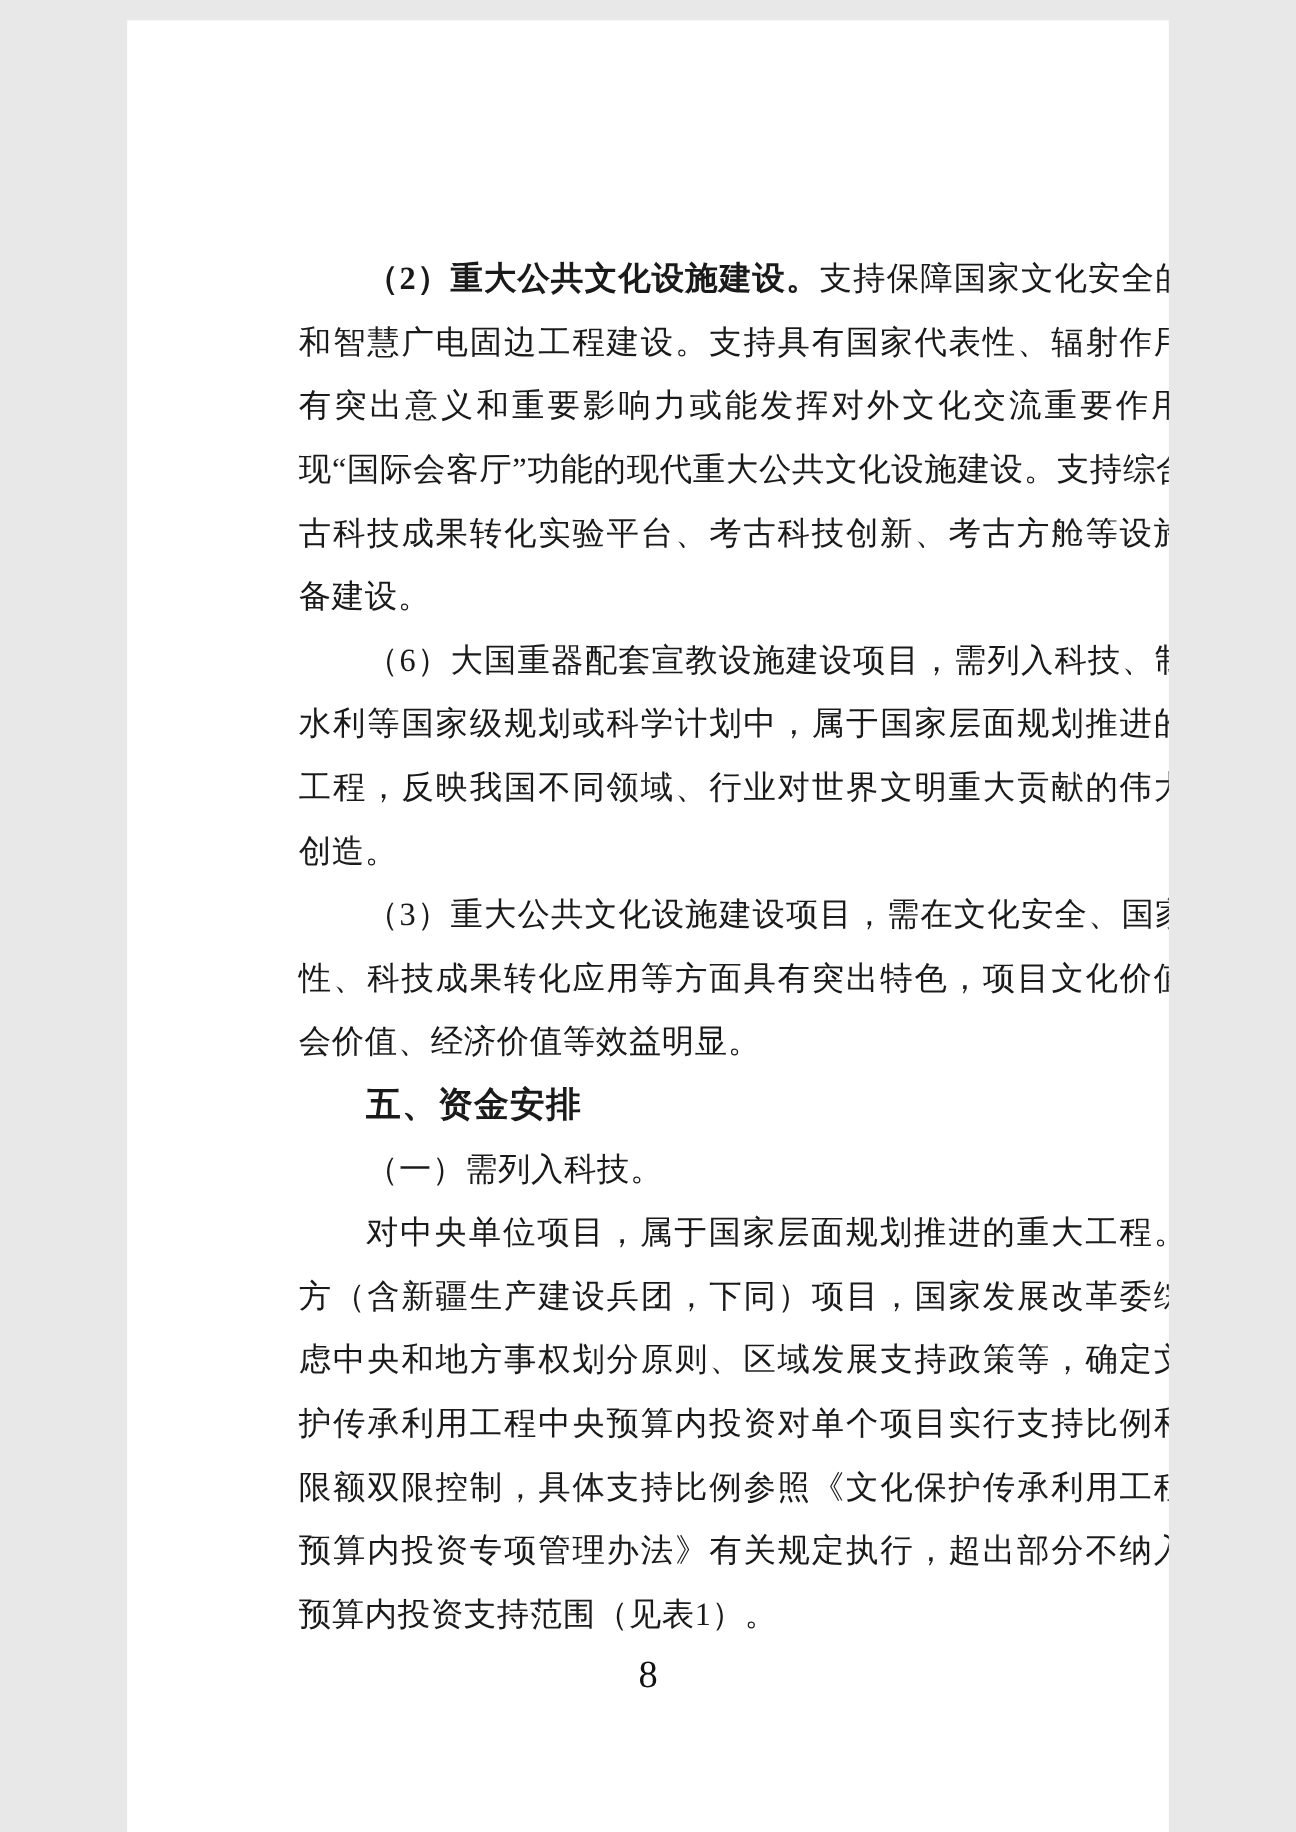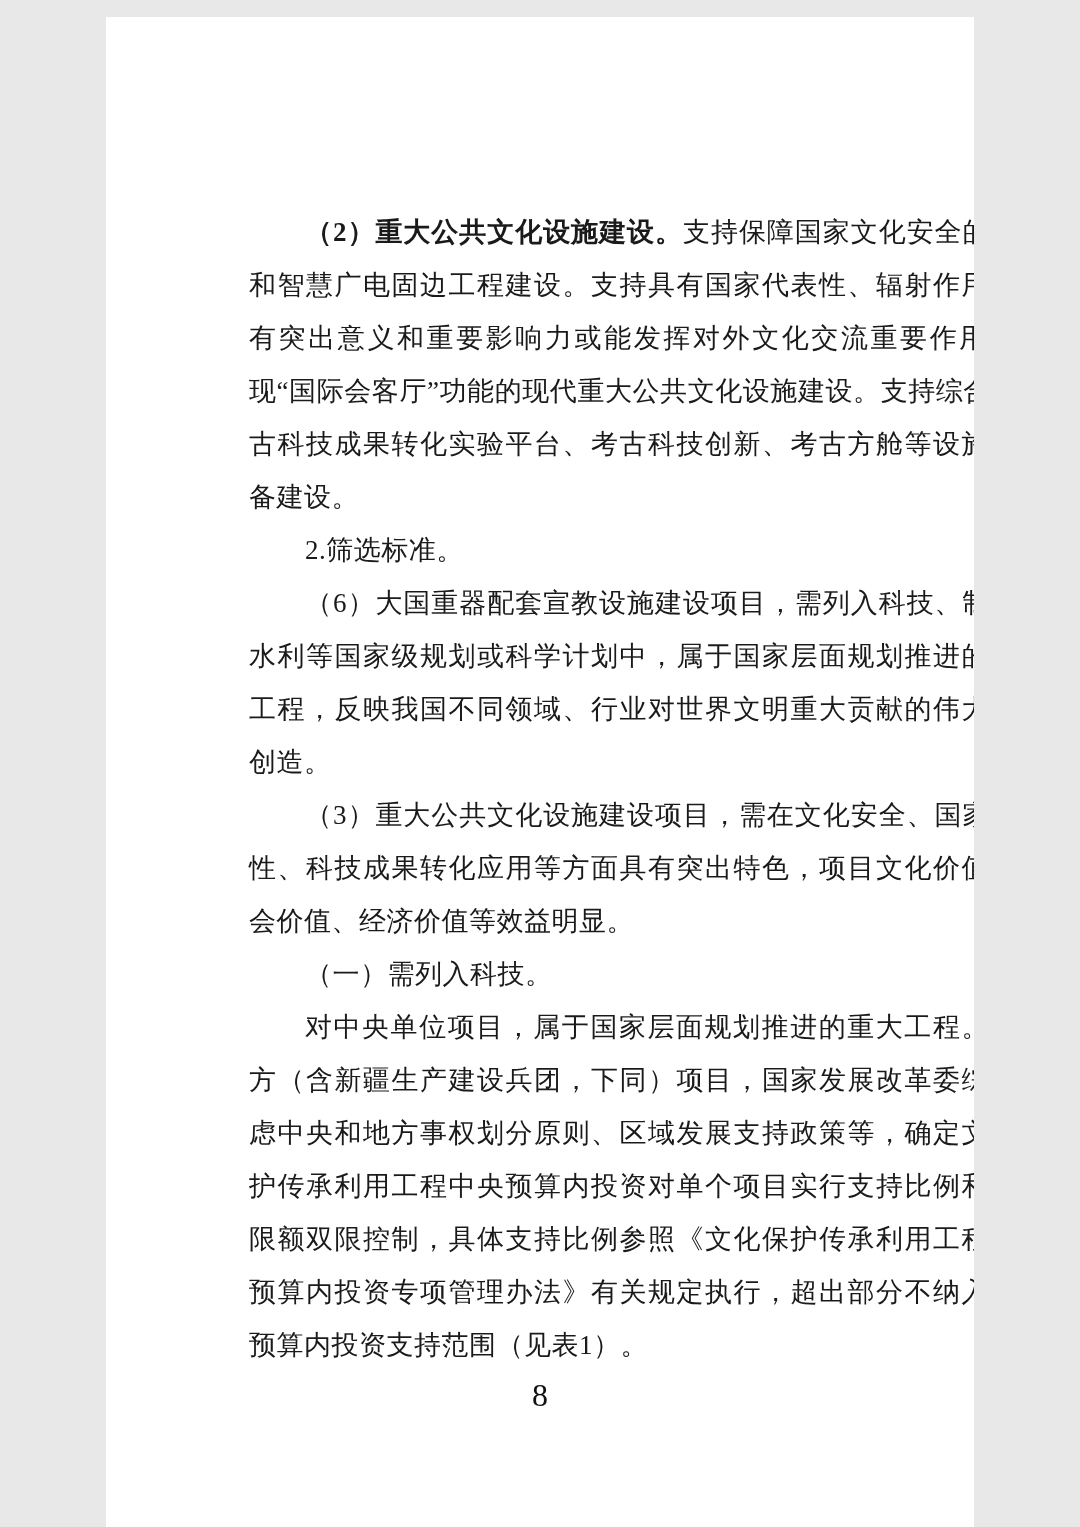--- a/index.html
+++ b/index.html
@@ -62,26 +62,26 @@
   }
 </style>
 </head>
 <body>
 
 <div class="page">
   <div class="content">
 
     <p class="body"><span class="lead">（2）重大公共文化设施建设。</span><span>支持保障国家文化安全的设施和智慧广电固边工程建设。支持具有国家代表性、辐射作用强、有突出意义和重要影响力或能发挥对外文化交流重要作用、体现“国际会客厅”功能的现代重大公共文化设施建设。支持综合性考古科技成果转化实验平台、考古科技创新、考古方舱等设施及设备建设。</span></p>
 
-    <p class="subhead">2.筛选标准。</p>
 
     <p class="body">（6）大国重器配套宣教设施建设项目，需列入科技、制造、水利等国家级规划或科学计划中，属于国家层面规划推进的重大工程，反映我国不同领域、行业对世界文明重大贡献的伟大发明创造。</p>
 
     <p class="body">（3）重大公共文化设施建设项目，需在文化安全、国家代表性、科技成果转化应用等方面具有突出特色，项目文化价值、社会价值、经济价值等效益明显。</p>
 
+    <h2 class="section-heading">五、资金安排</h2>
 
     <p class="subhead">（一）需列入科技。</p>
 
     <p class="body">对中央单位项目，属于国家层面规划推进的重大工程。对地方（含新疆生产建设兵团，下同）项目，国家发展改革委综合考虑中央和地方事权划分原则、区域发展支持政策等，确定文化保护传承利用工程中央预算内投资对单个项目实行支持比例和最高限额双限控制，具体支持比例参照《文化保护传承利用工程中央预算内投资专项管理办法》有关规定执行，超出部分不纳入中央预算内投资支持范围（见表1）。</p>
 
   </div>
 
   <div class="footer">8</div>
 </div>
 

